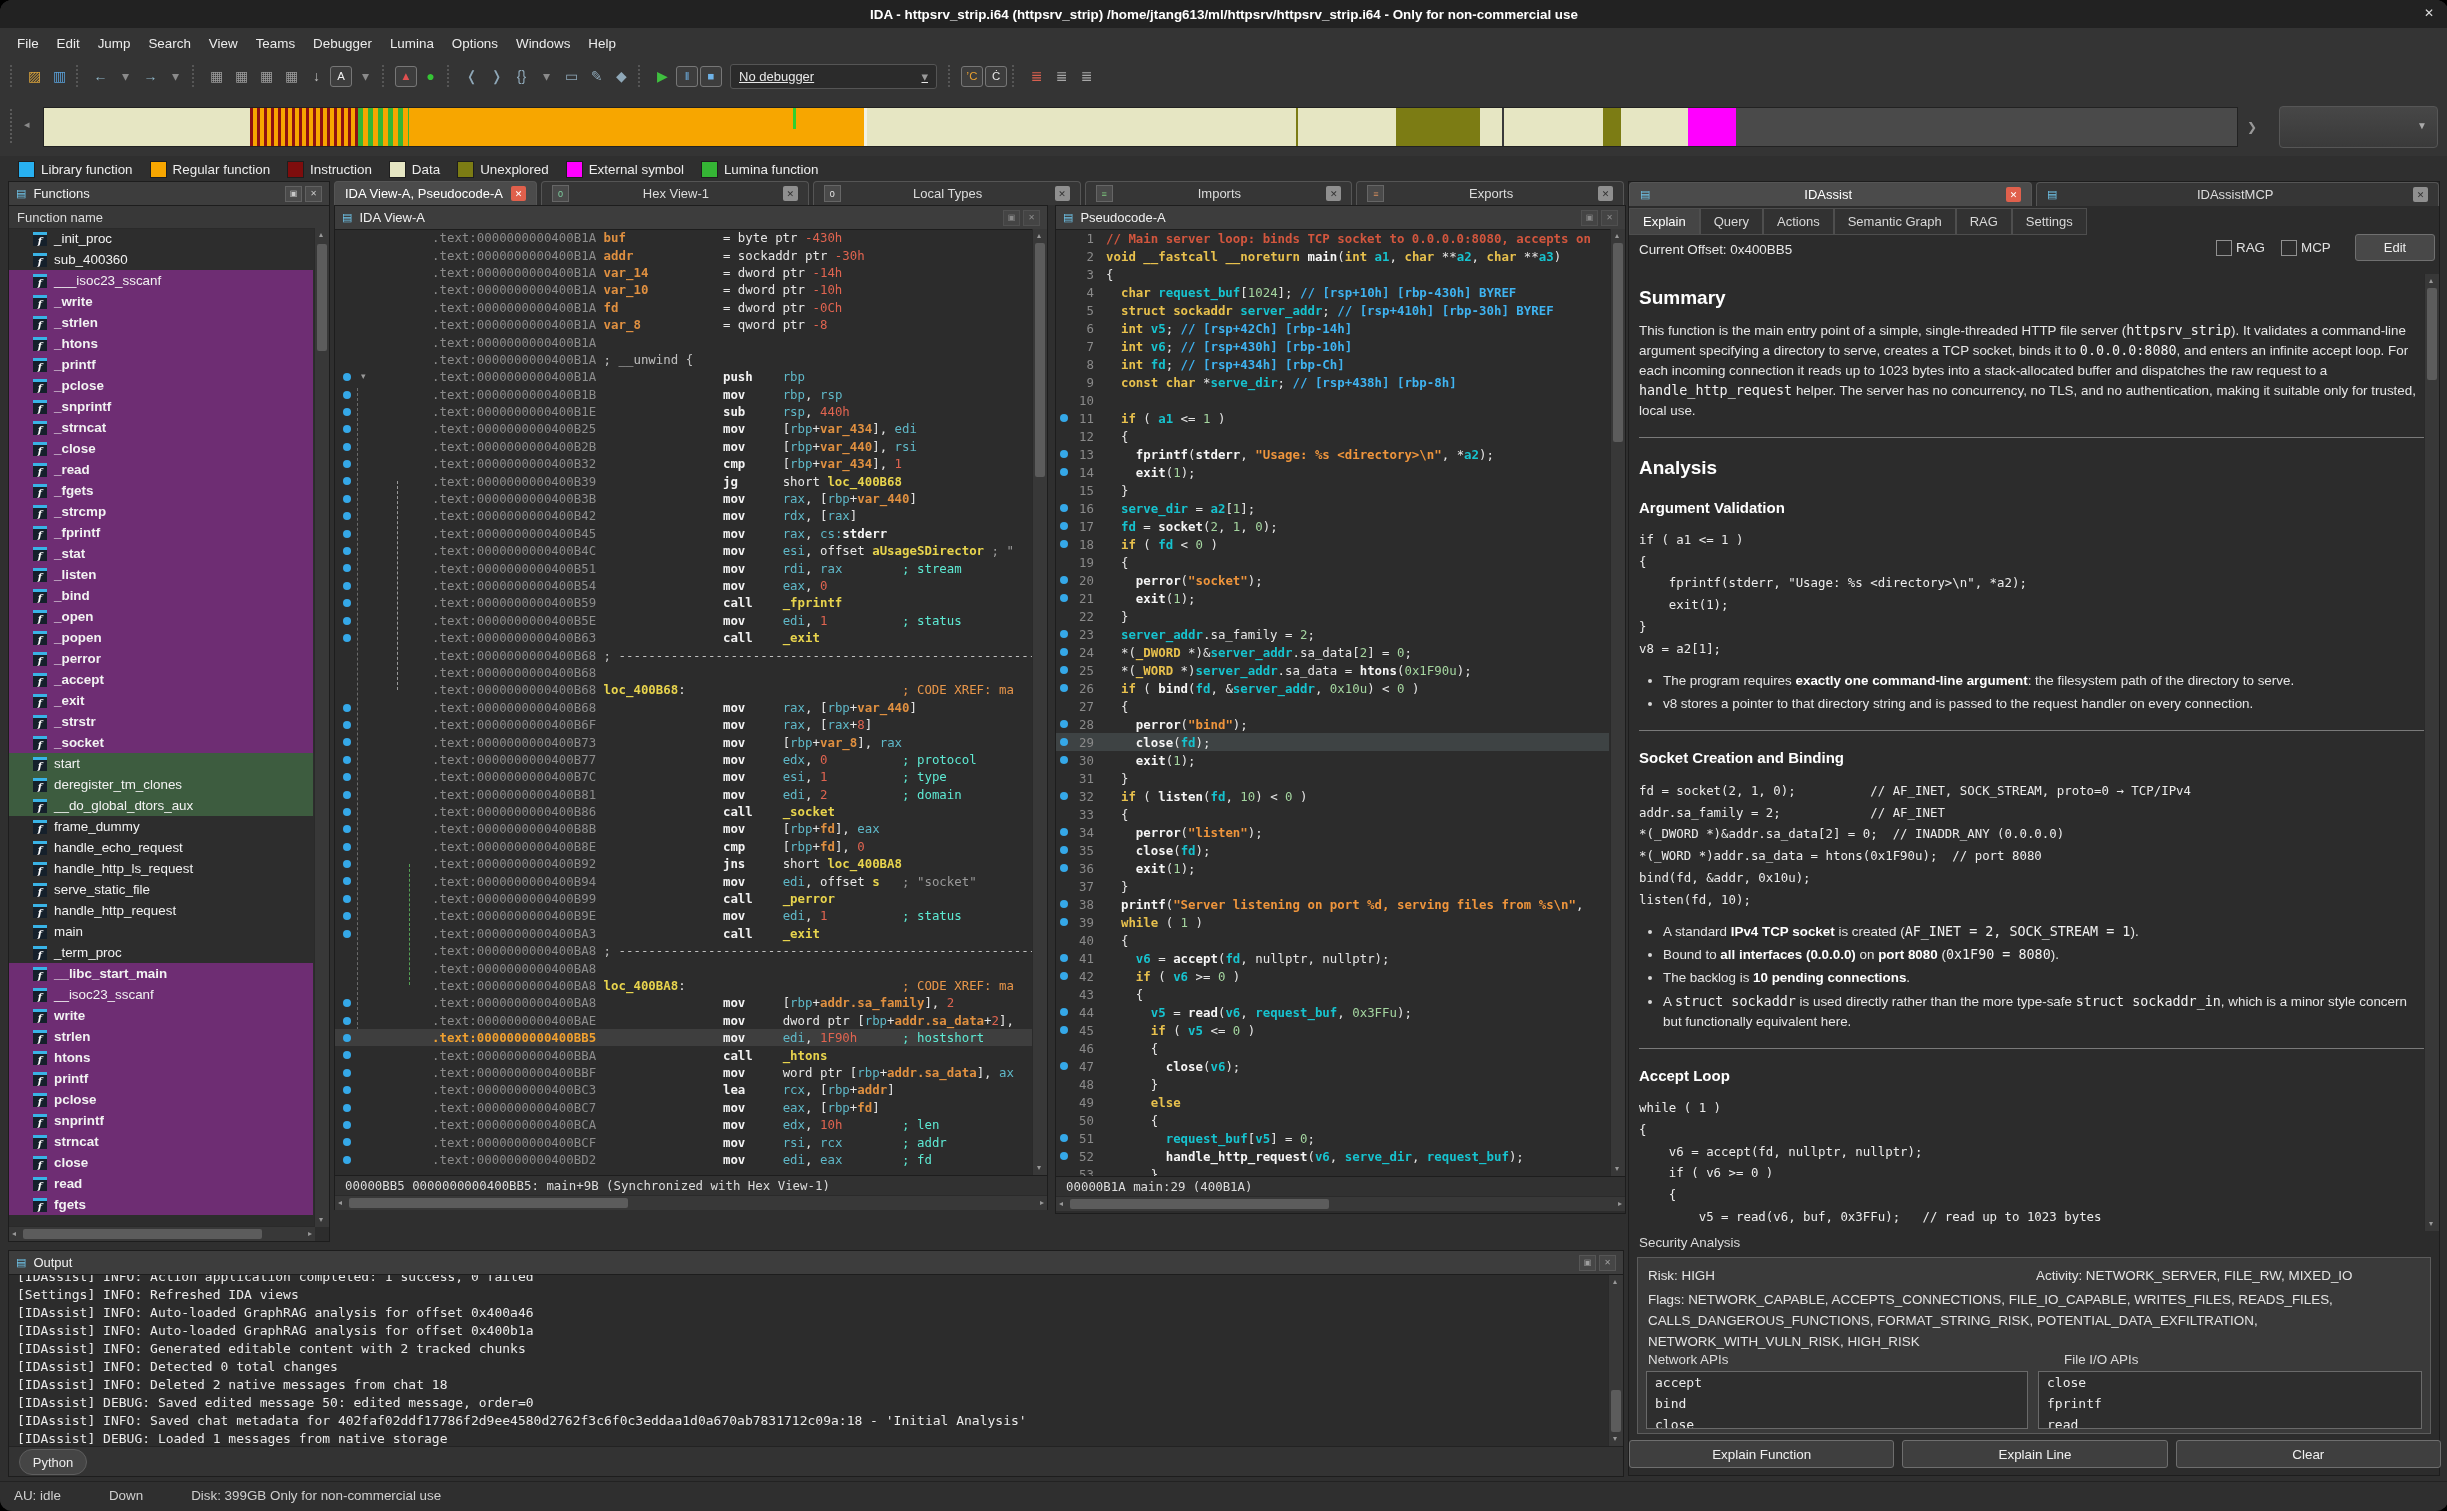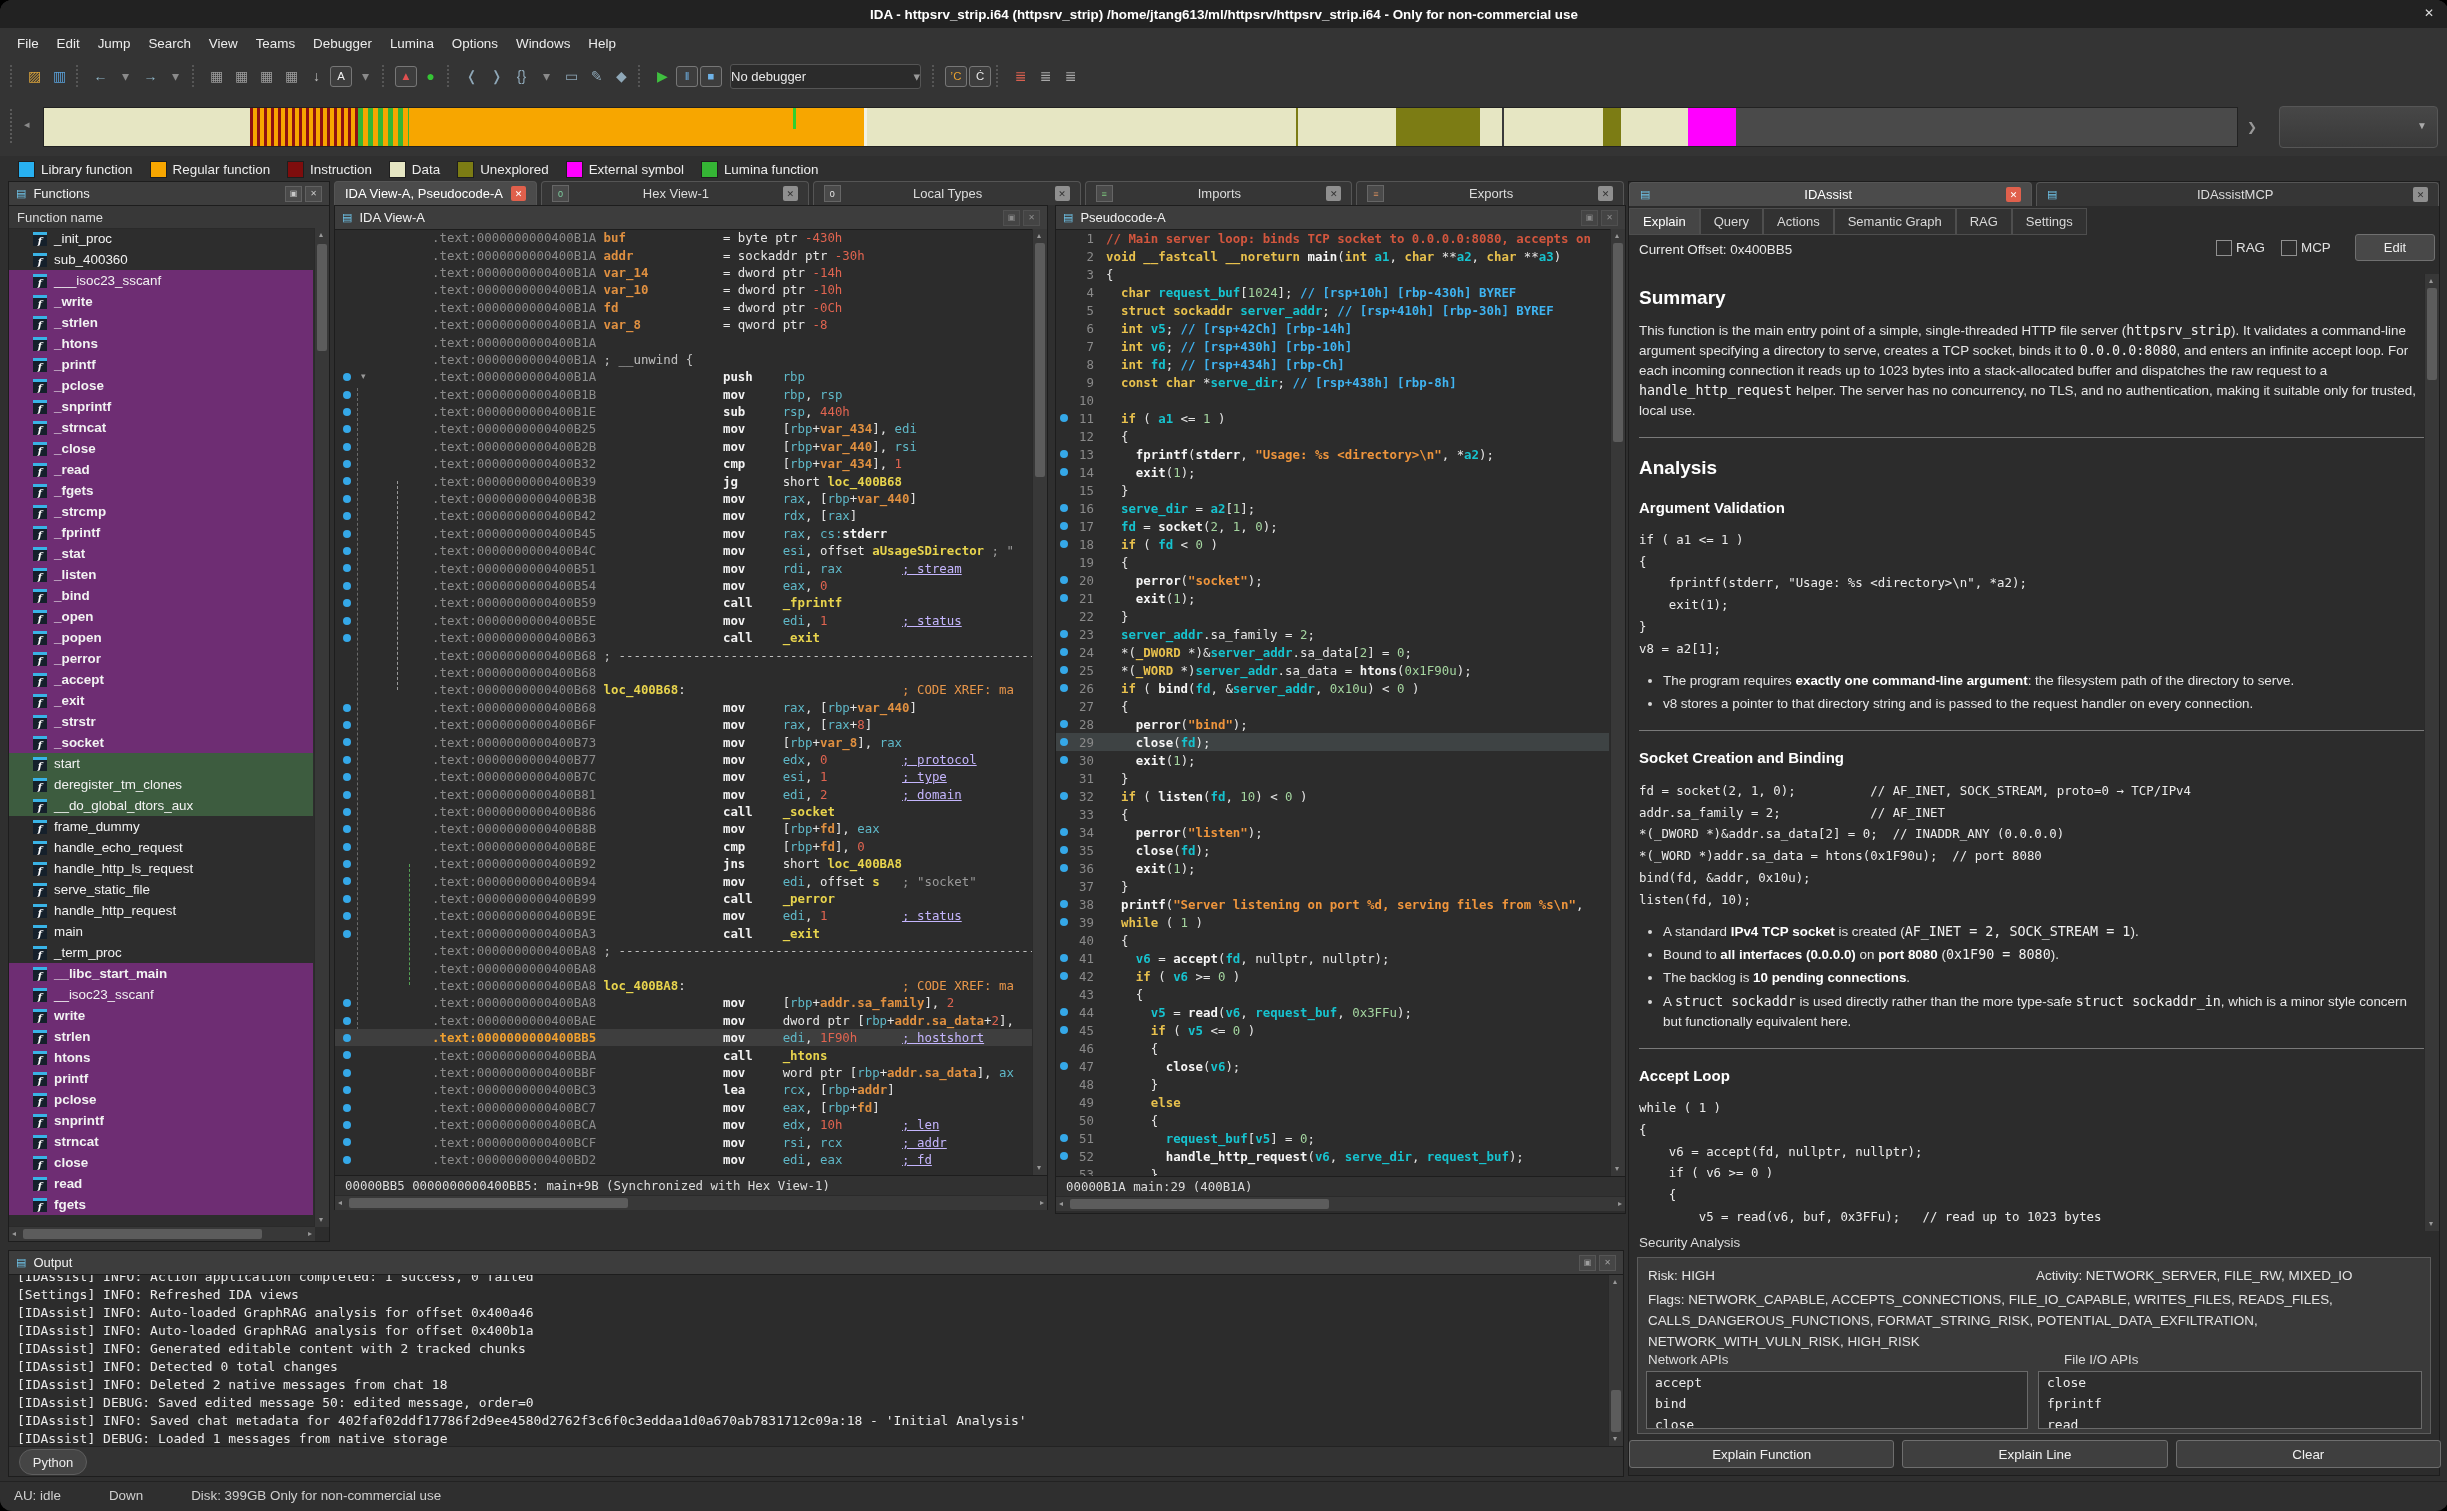--- a/index.html
+++ b/index.html
@@ -14,22 +14,22 @@
   .menubar{position:absolute;left:0;top:28px;right:0;height:30px;background:#343434;
            display:flex;align-items:center;padding-left:8px;border-bottom:1px solid #282828;}
   .menu-item{padding:4px 9px;font-size:13.4px;color:#ececec;}
   .toolbar{position:absolute;left:0;top:58px;right:0;height:36px;background:#343434;
            display:flex;align-items:center;padding-left:6px;border-bottom:1px solid #282828;}
   .tb-sep{width:6px;height:22px;margin:0 4px;border-left:2px dotted #565656;}
   .tb-btn{min-width:23px;height:23px;display:flex;align-items:center;justify-content:center;
           font-size:14px;margin:0 1px;border-radius:3px;}
   .tb-btn.boxed{border:1px solid #777;background:#3d3d3d;min-width:20px;height:19px;font-size:11.4px;}
   .tb-select{width:189px;height:23px;background:#2b2b2b;border:1px solid #555;border-radius:3px;
-             display:flex;align-items:center;justify-content:space-between;padding:0 0;
-             font-size:13px;margin:0 7px;color:#e8e8e8;}
+             display:flex;align-items:center;justify-content:space-between;padding:0 8px;
+             font-size:13px;margin:0 7px;color:#e8e8e8;text-decoration:underline;}
 
   
   .navzone{position:absolute;left:0;top:94px;right:0;height:62px;background:#343434;}
   .nav-handle{position:absolute;left:10px;top:15px;width:3px;height:34px;border-left:2px dotted #5a5a5a;}
   .nav-arrow{position:absolute;left:24px;top:24px;color:#8a8a8a;font-size:11px;}
   .band{position:absolute;left:43px;top:13px;width:2193px;height:38px;background:#4a4a4a;
         border:1px solid #222;overflow:hidden;}
   .seg{position:absolute;top:0;height:100%;}
   .seg-data{background:#e6e6c3;}
   .seg-orange{background:#f7a600;}
@@ -106,21 +106,21 @@
   .prow.cur{background:#3e4344;}
   .pgutter{width:50px;flex:none;height:100%;position:relative;}
   .pdot{position:absolute;left:4px;top:5px;width:8px;height:8px;border-radius:50%;background:#35a8e8;}
   .pln{position:absolute;right:12px;top:2px;font:12.4px "DejaVu Sans Mono",monospace;color:#8a8a8a;}
 
   
   .t-a{color:#8c8c8c;} .t-ac{color:#f0a030;font-weight:bold;}
   .t-v{color:#e09040;font-weight:bold;} .t-n{color:#e06450;}
   .t-r{color:#5fb8c8;} .t-m{color:#f2f2f2;font-weight:bold;}
   .t-w{color:#e6e6e6;} .t-d{color:#c0c0c0;}
-  .t-y{color:#e8d44d;font-weight:bold;} .t-p{color:#c4b5fd;text-decoration:underline;}
+  .t-y{color:#e8d44d;font-weight:bold;} .t-p{color:#5eead4;}
   .t-x{color:#e8964a;} .t-g{color:#9a9a9a;}
   .t-kw{color:#e8c14d;font-weight:bold;} .t-id{color:#17c3cf;font-weight:bold;}
   .t-fn{color:#f5f5f5;font-weight:bold;} .t-st{color:#ef953c;font-weight:bold;}
   .t-nu{color:#a5d6a0;} .t-cb{color:#3fb3f0;font-weight:bold;}
   .t-cr{color:#d2563e;font-weight:bold;}
   .t-b{font-weight:bold;color:#fff;} .t-c{font-family:"DejaVu Sans Mono",monospace;color:#f2f2f2;}
 
   
   .apanel{position:absolute;left:1628px;top:181px;width:812px;height:1295px;background:#2c2c2c;
           border:1px solid #1d1d1d;box-sizing:border-box;}

